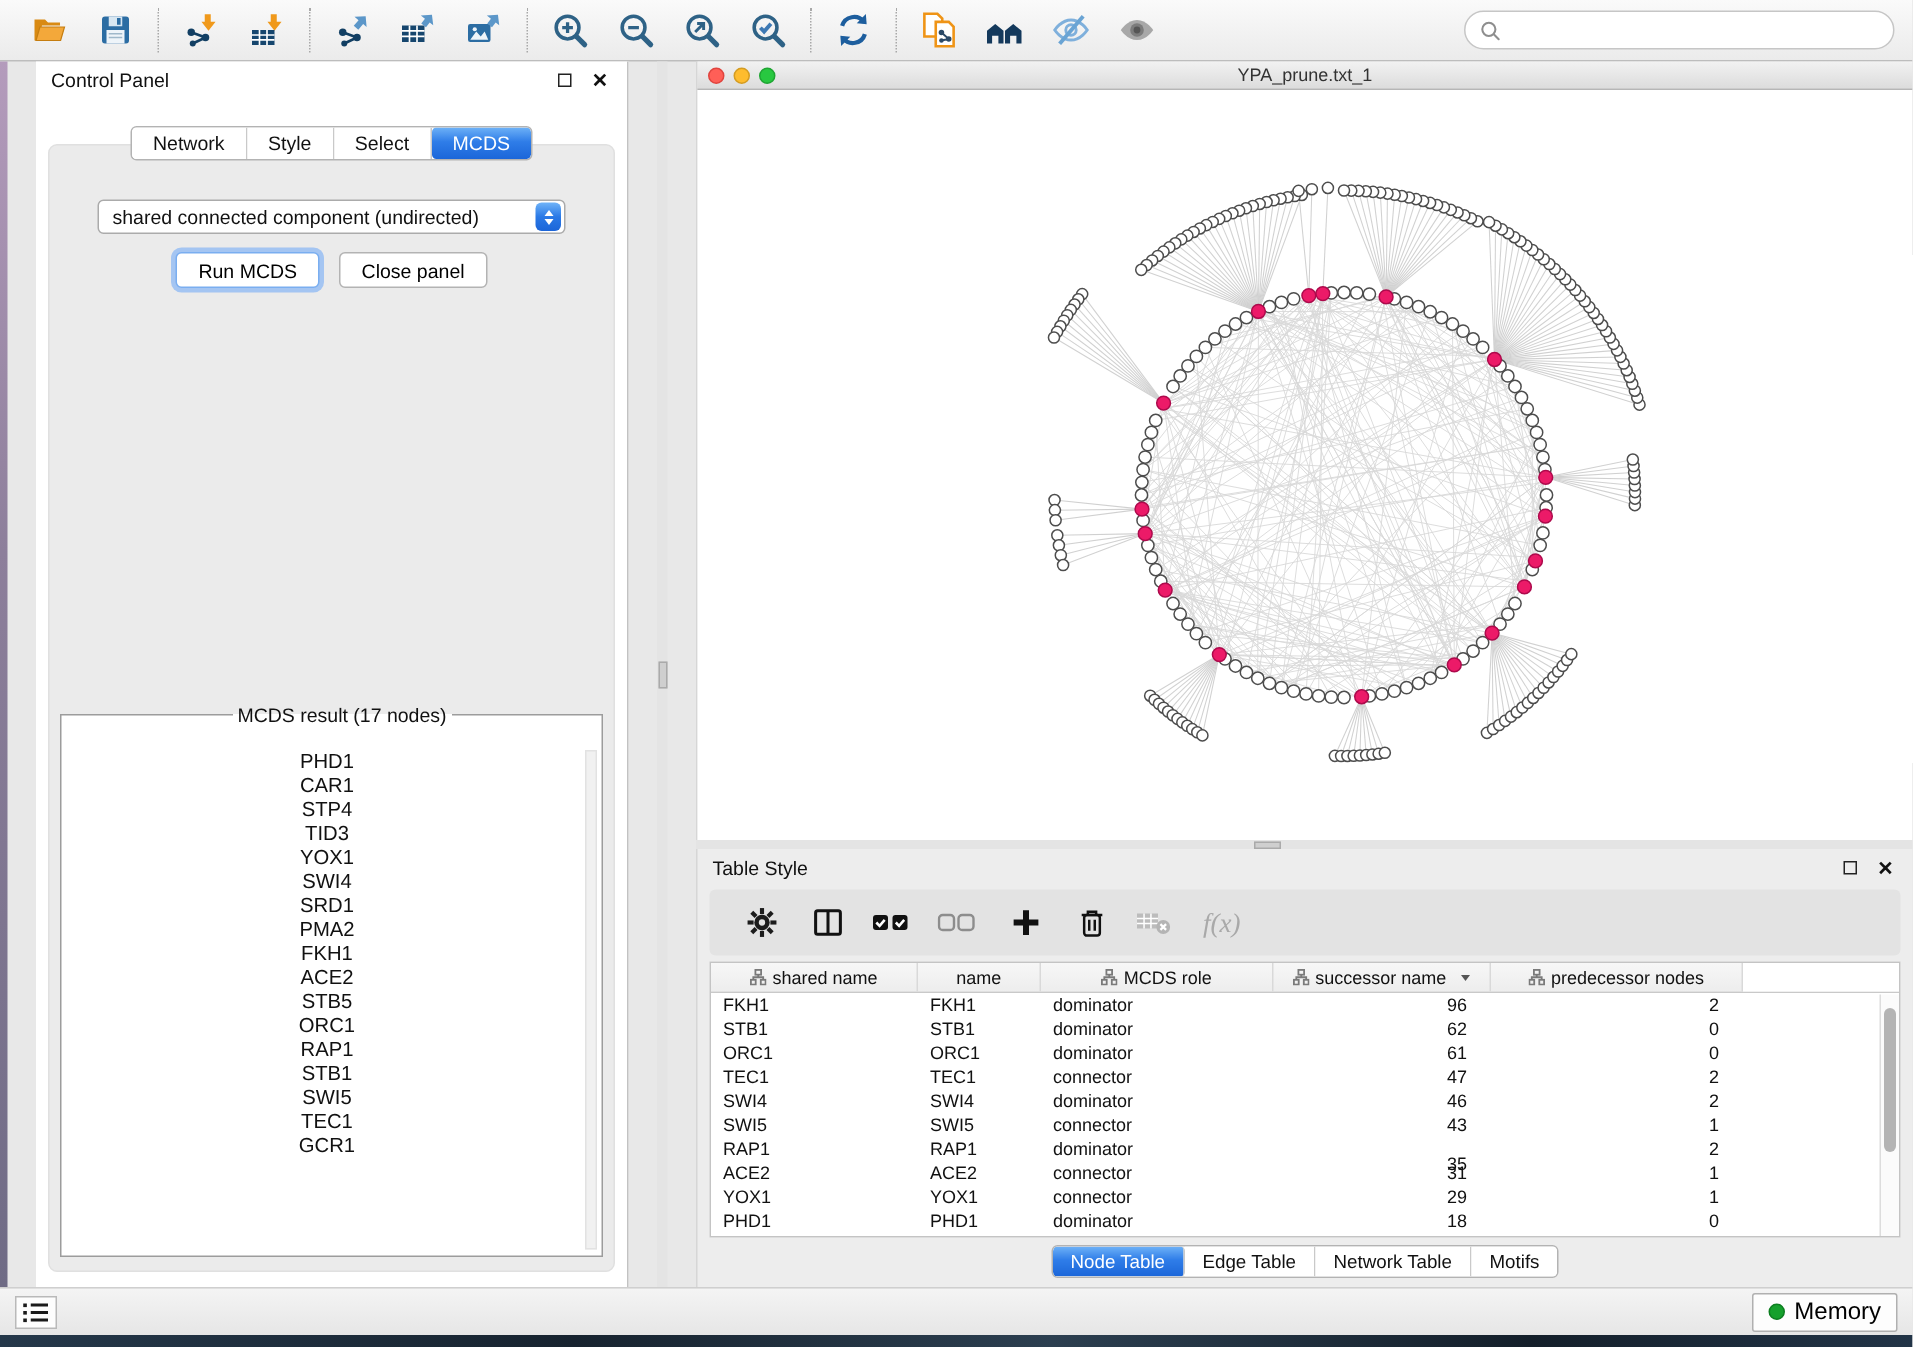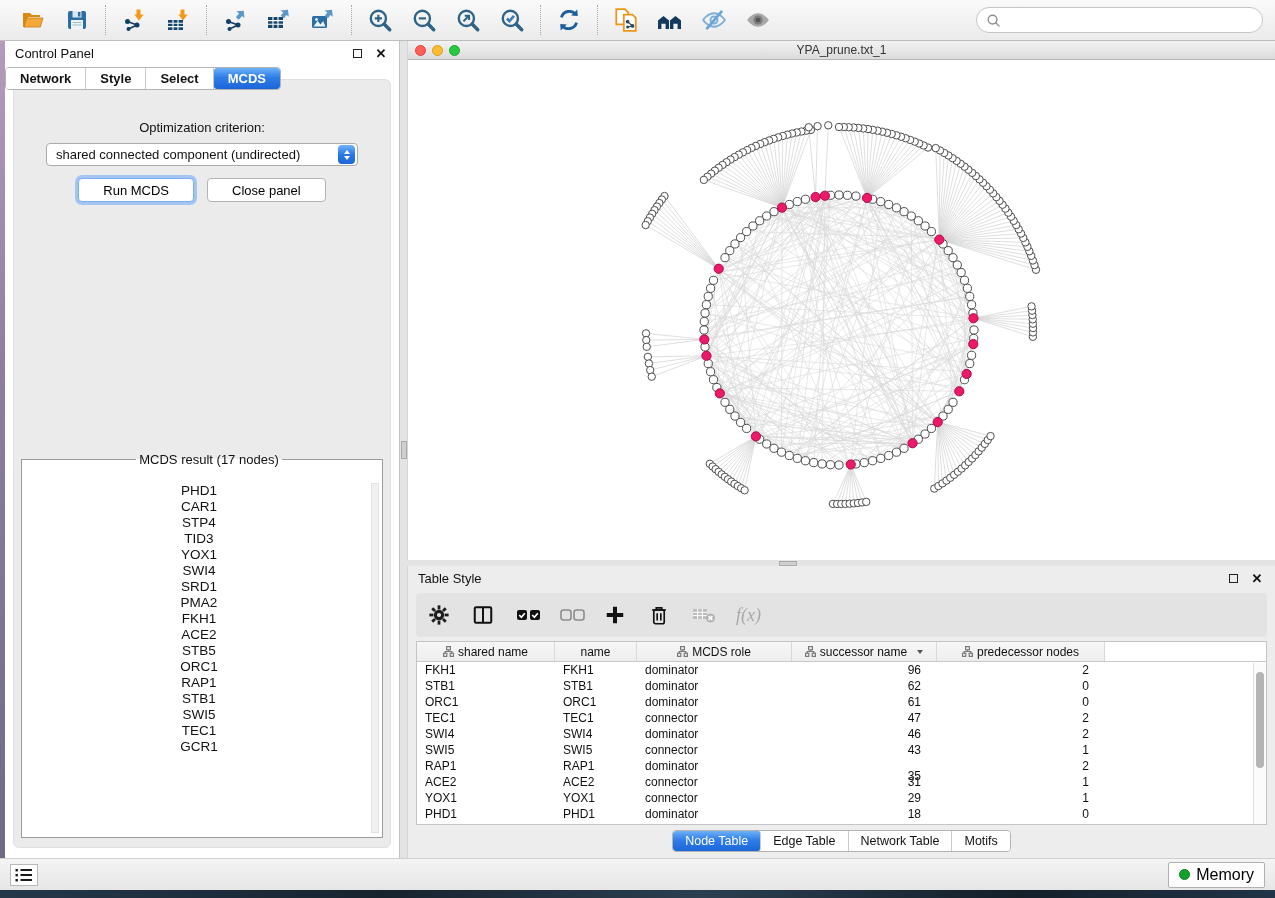--- a/index.html
+++ b/index.html
@@ -12,50 +12,50 @@
   .toolbar { height:41px; flex:0 0 41px; display:flex; align-items:center; gap:2px;
              background:linear-gradient(#fafafa,#ebebeb); border-bottom:1px solid #bdbdbd; padding:0 12px; }
   .tbb { width:42px; height:34px; border:none; background:transparent; display:flex; align-items:center;
          justify-content:center; cursor:default; }
   .tb-sep { width:0; height:30px; border-left:1px dotted #a8a8a8; margin:0 5px; }
   .search { margin-left:auto; width:287px; height:26px; background:#fff; border:1px solid #c6c6c6;
             border-radius:13px; display:flex; align-items:center; padding:0 9px; gap:5px; }
   .search input { border:none; outline:none; flex:1; font-size:13px; background:transparent; }
 
   
-  .main { flex:1; display:flex; min-height:0; }
+  .main { flex:1; display:flex; min-height:0;gap:19px; }
   .wall-left { width:5px; background:linear-gradient(#b49bbc, #8d7f9b 40%, #6f6b85); }
 
   
   .control-panel { width:395px; background:#fff; border-right:1px solid #c2c2c2; display:flex;
                    flex-direction:column; }
   .panel-titlebar { height:25px; display:flex; align-items:center; padding:0 10px; font-size:13px; gap:8px; }
   .float-btn,.x-btn { border:none; background:transparent; width:16px; height:16px; display:flex;
                       align-items:center; justify-content:center; padding:0; }
   .float-ico { width:9px; height:9px; border:1.5px solid #222; display:inline-block; }
   .x-btn { font-size:13px; font-weight:bold; color:#111; }
-  .ctl-tabs { display:flex; justify-content:flex-start; position:relative; z-index:2; margin-top:1px;font-weight:bold; }
+  .ctl-tabs { display:flex; justify-content:center; position:relative; z-index:2; margin-top:18px; }
   .tabstrip { display:flex; background:#fff; border:1px solid #b3b3b3; border-radius:4px; overflow:hidden; }
   .tab { padding:3px 14px; font-size:13px; background:#fff; border-right:1px solid #c9c9c9; }
   .tab:last-child { border-right:none; }
   .tab.active { background:linear-gradient(#6db1f7,#2f7de8 45%,#1b66d9); color:#fff; border-radius:3px; }
   .ctl-body { margin:-11px 8px 10px 8px; flex:1; background:#ebebeb; border-radius:6px;
               padding-top:28px; position:relative; border:1px solid #e0e0e0; }
   .opt-label { text-align:center; font-size:13px; margin-top:12px; }
   .selectbox { width:312px; height:23px; margin:8px auto 0; background:#fff; border:1px solid #ababab;
                border-radius:4px; display:flex; align-items:center; font-size:13px; padding-left:9px; }
   .selectbox .val { flex:1; }
   .stepper { width:17px; height:19px; margin-right:2px; border-radius:4px;
              background:linear-gradient(#6fb3f8,#2a79e6 50%,#1c65d8); display:flex; flex-direction:column;
              align-items:center; justify-content:center; gap:2px; }
   .stepper i { width:0; height:0; border-left:3.5px solid transparent; border-right:3.5px solid transparent; }
   .stepper .up { border-bottom:4px solid #fff; }
   .stepper .dn { border-top:4px solid #fff; }
   .btn-row { display:flex; justify-content:center; gap:13px; margin-top:12px; }
-  .btn { font-size:13px; background:#fff; border:1px solid #b3b3b3; border-radius:4px; padding:3px 24px;
+  .btn { font-size:13px; background:#fff; border:1px solid #b3b3b3; border-radius:4px; padding:3px 14px;
          height:24px; }
   .btn.focusring { border-color:#7aaef0; box-shadow:0 0 0 3px rgba(106,166,248,.55); }
   .mcds-box { position:absolute; left:7px; right:7px; top:372px; bottom:9px; background:#fff;
               border:1px solid #9c9c9c; padding:2px 0 0 0;text-align:center; }
   .mcds-box legend { font-size:13px; padding:0 3px; margin-left:7px; }
   .mcds-list { position:absolute; left:8px; top:16px; bottom:4px; right:14px; overflow:hidden;
                font-size:13.5px; line-height:16px; }
   .mcds-scroll { position:absolute; right:3px; top:16px; bottom:4px; width:8px; background:#f1f1f1;
                  border:1px solid #e2e2e2; }
 
@@ -79,21 +79,21 @@
   .net-title { position:absolute; left:0; right:0; text-align:center; font-size:12px; color:#333; }
   .net-canvas { flex:1; background:#fff; position:relative; }
   .net-canvas svg { position:absolute; inset:0; }
 
   
   .table-panel { flex:1; background:#ededed; display:flex; flex-direction:column; border-left:1px solid #d6d6d6;
                  min-height:0; }
   .tp-toolbar { height:44px; margin:2px 8px 4px; background:#e3e3e3; border-radius:4px; display:flex;
                 align-items:center; padding:0 12px; gap:10px; }
   .tpb { width:34px; height:32px; border:none; background:transparent; display:flex; align-items:center;
-         justify-content:flex-start; padding:0; }
+         justify-content:flex-end; padding:0; }
   .fx { font-family:"Liberation Serif",serif; font-style:italic; font-size:18px; color:#a9a9a9; }
   .table-wrap { flex:1; margin:0 8px; background:#fff; border:1px solid #c4c4c4; display:flex;
                 flex-direction:column; min-height:0; position:relative; }
   .thead { display:flex; height:20px; flex:0 0 20px; background:linear-gradient(#f7f7f7,#ededed);
            border-bottom:1px solid #c9c9c9; font-size:12px; }
   .th { display:flex; align-items:center; justify-content:center; gap:4px; border-right:1px solid #d9d9d9;
         position:relative; }
   .th .sort { width:0; height:0; border-left:3.5px solid transparent; border-right:3.5px solid transparent;
               border-top:4.5px solid #555; margin-left:6px; }
   .tbody { flex:1; overflow:hidden; }
@@ -302,21 +302,20 @@
       </div>
       <div class="ctl-tabs">
         <div class="tabstrip" id="ctl-tabstrip">
             <div class="tab">Network</div>
             <div class="tab">Style</div>
             <div class="tab">Select</div>
             <div class="tab active">MCDS</div>
           </div>
       </div>
       <div class="ctl-body">
-        <div class="opt-label">Optimization criterion:</div>
         <div class="selectbox">
           <span class="val">shared connected component (undirected)</span>
           <span class="stepper">
               <i class="up"></i>
               <i class="dn"></i>
             </span>
         </div>
         <div class="btn-row">
           <button class="btn focusring">Run MCDS</button>
           <button class="btn">Close panel</button>

